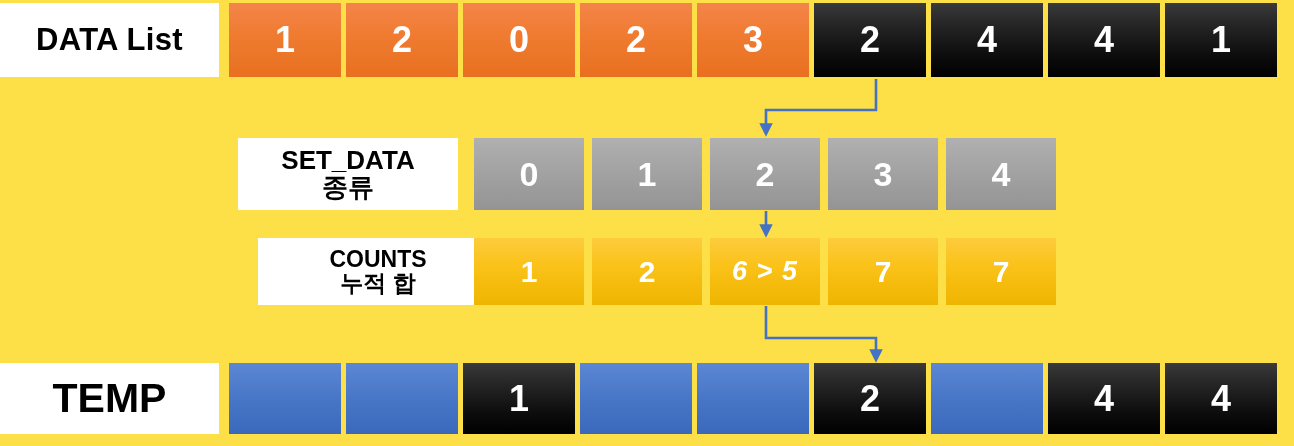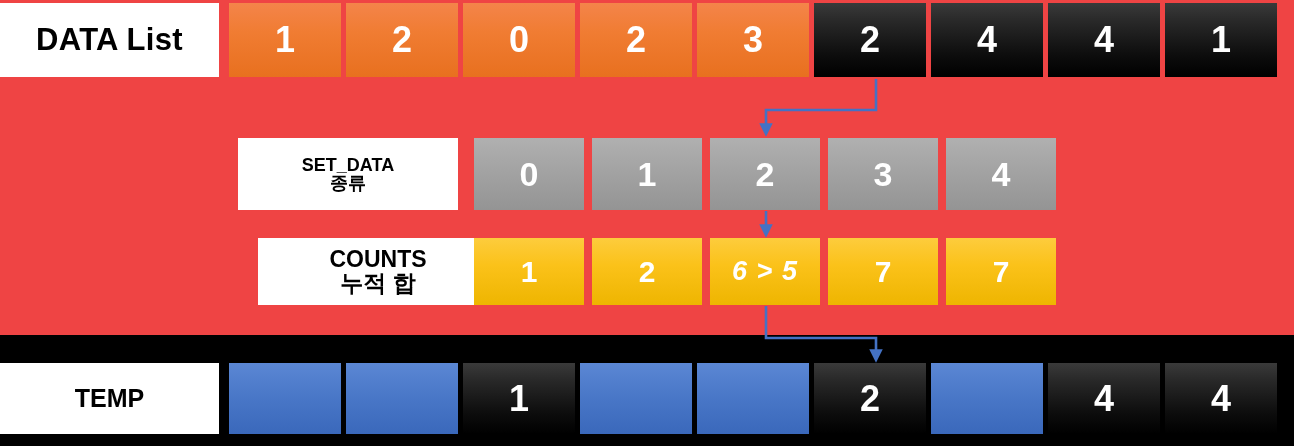--- a/index.html
+++ b/index.html
@@ -1,34 +1,34 @@
 <!DOCTYPE html>
 <html><head>
 <meta charset="utf-8">
 <style>
   html,body{margin:0;padding:0;background:#000;}
   body{
     width:1294px;height:446px;position:relative;overflow:hidden;
     font-family:"Liberation Sans","DejaVu Sans",sans-serif;
   }
-  #stage{position:absolute;left:0;top:0;width:1294px;height:335px;background:#ef4444;}
+  #stage{position:absolute;left:0;top:0;width:1294px;height:446px;background:#fde047;}
 
   
   .label-plate{
     position:absolute;background:#ffffff;color:#000000;
     display:flex;flex-direction:column;align-items:center;justify-content:center;
     font-weight:bold;line-height:1.02;text-align:center;
   }
   .label-plate .l1{display:block;}
   .label-plate .l2{display:block;}
 
   #plate-data  {left:0px;  top:3px;   width:219px; height:74px; font-size:31px; letter-spacing:.3px;}
-  #plate-set   {left:238px;top:138px; width:220px; height:72px; font-size:18px;}
+  #plate-set   {left:238px;top:138px; width:220px; height:72px; font-size:26px;}
   #plate-counts{left:220px;top:238px; width:240px; height:67px; font-size:23px;margin-left:38px;}
-  #plate-temp  {left:0px;  top:363px; width:219px; height:71px; font-size:25px;}
+  #plate-temp  {left:0px;  top:363px; width:219px; height:71px; font-size:41px;}
 
   
   .cell{
     position:absolute;display:flex;align-items:center;justify-content:center;
     color:#ffffff;font-weight:bold;box-sizing:border-box;
   }
   .cell.dark{
     background:linear-gradient(180deg,#3a3a3a 0%,#2a2a2a 22%,#0d0d0d 70%,#000000 100%);
     font-size:36px;
   }

